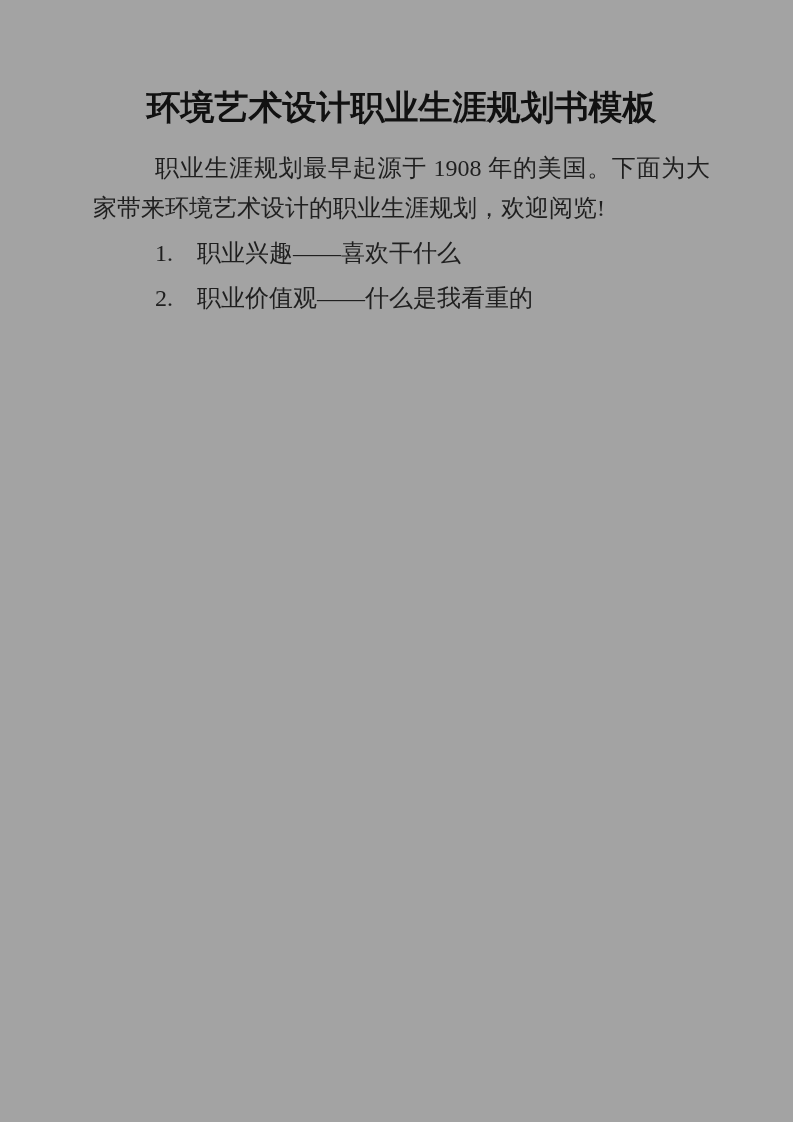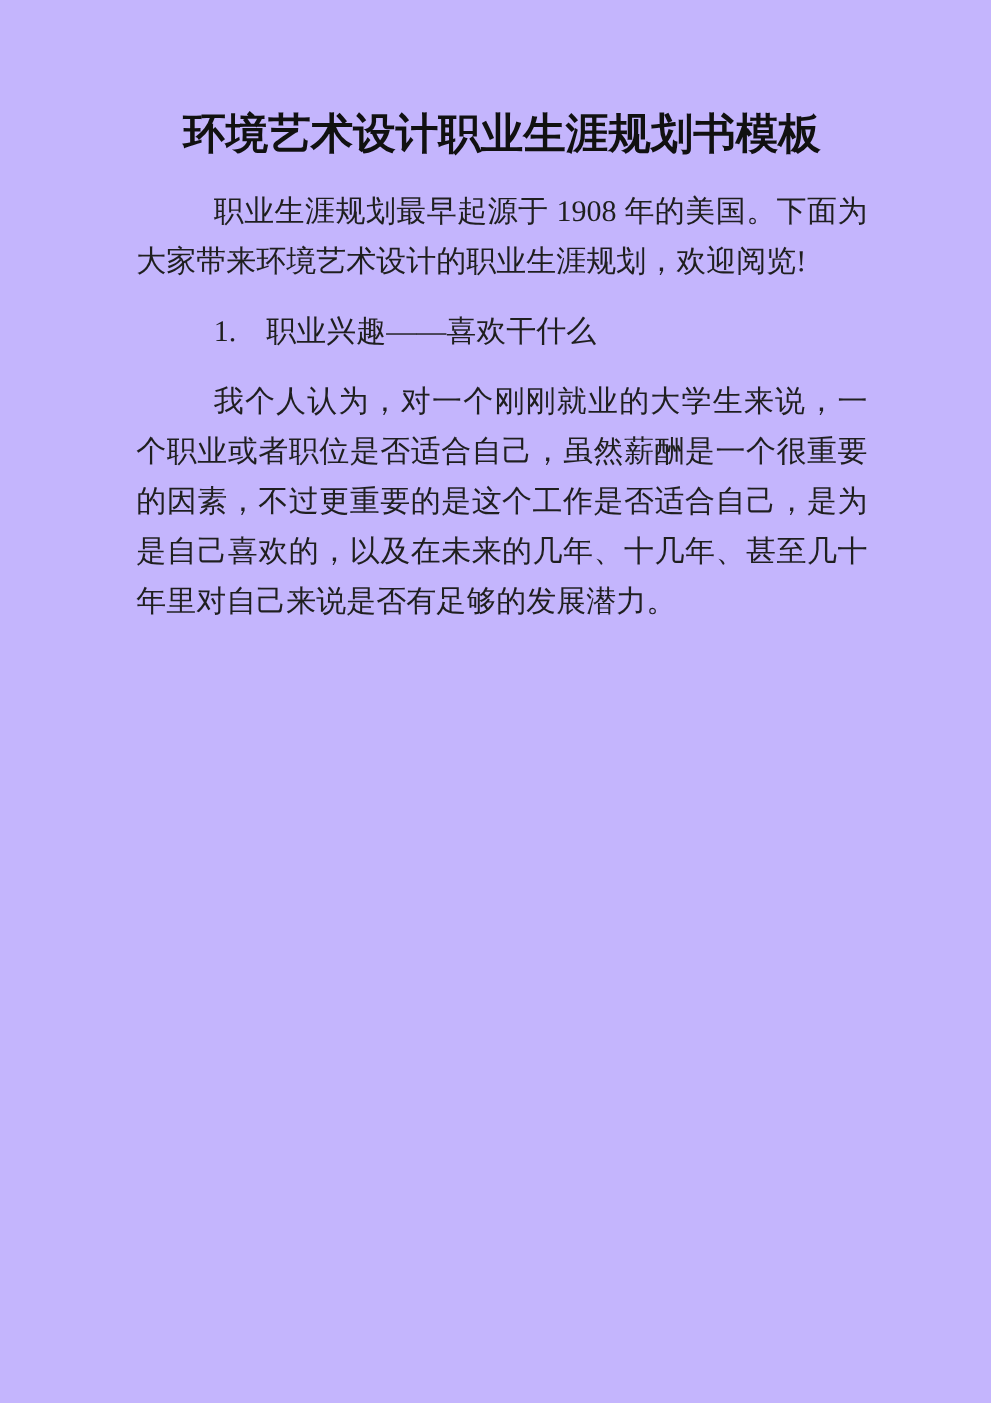--- a/index.html
+++ b/index.html
@@ -12,48 +12,48 @@
     height: 1122px;
     overflow: hidden;
     font-family: "Liberation Serif", "DejaVu Serif", serif;
     color: #1f1f1f;
   }
   .page {
     box-sizing: border-box;
     width: 793px;
     height: 1122px;
     padding: 82px 83px 0 93px;
-    background: #c4b5fd;
+    background: #a3a3a3;
   }
   .doc-title {
     font-size: 34px;
     line-height: 52px;
     font-weight: 700;
     text-align: center;
     margin: 0 0 14px 0;
     color: #111111;
   }
   .para {
     font-size: 24px;
     line-height: 40px;
-    margin: 16px;
+    margin: 0;
     text-indent: 62px;
     text-align: justify;
     text-align-last: left;
     word-break: break-all;
     color: #1f1f1f;
   }
   .para.heading {
     margin-top: 5px;
     text-align: center;
   }
 </style>
 </head>
 <body>
 
 <div class="page">
   <h1 class="doc-title">环境艺术设计职业生涯规划书模板</h1>
   <div>
       <p class="para body">职业生涯规划最早起源于 1908 年的美国。下面为大家带来环境艺术设计的职业生涯规划，欢迎阅览!</p>
       <p class="para heading">1. 职业兴趣——喜欢干什么</p>
-      <p class="para body">我个人认为，对一个刚刚就业的大学生来说，一个职业或者职位是否适合自己，虽然薪酬是一个很重要的因素，不过更重要的是这个工作是否适合自己，是为是自己喜欢的，以及在未来的几年、十几年、甚至几十年里对自己来说是否有足够的发展潜力。</p>
+      <p class="para heading">2. 职业价值观——什么是我看重的</p>
     </div>
 </div>
 
 </body></html>

